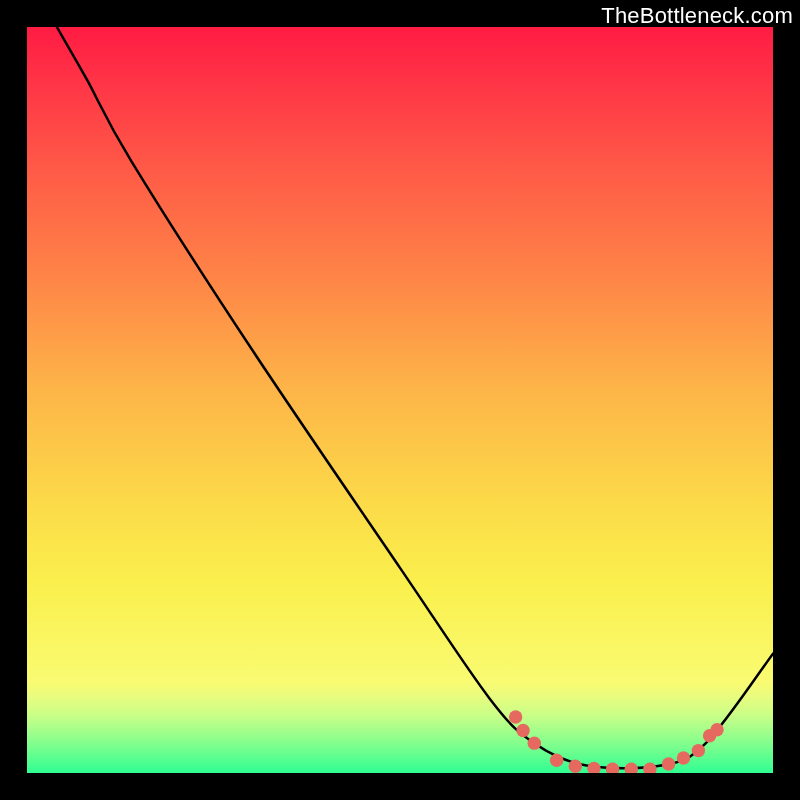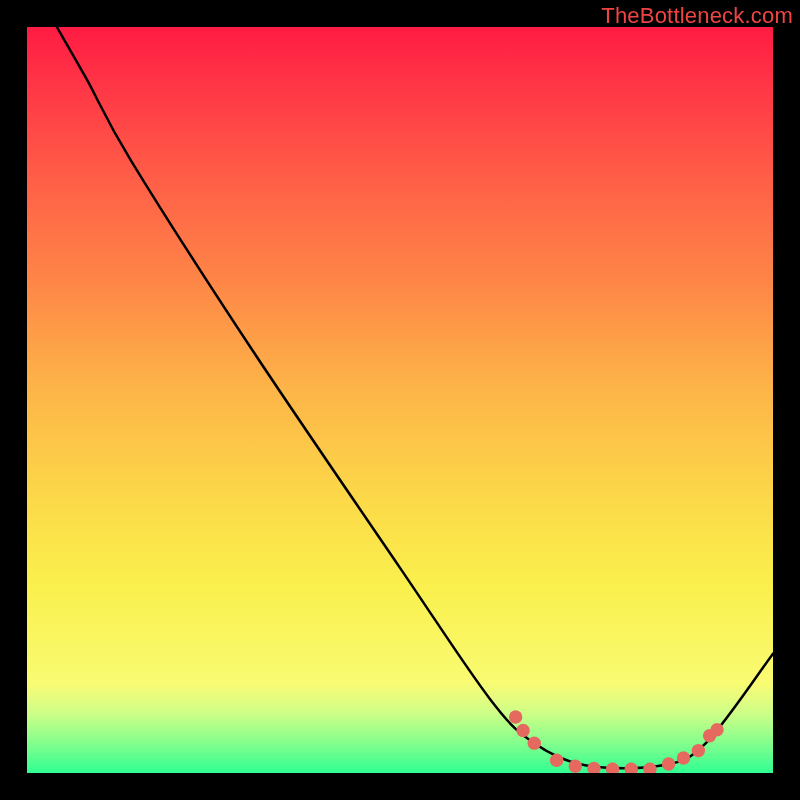--- a/index.html
+++ b/index.html
@@ -64,21 +64,21 @@
   }
   .dot {
     fill: #E6695F;
   }
   .watermark {
     position: absolute;
     top: 3px;
     right: 7px;
     font-size: 22px;
     font-weight: 500;
-    color: #ef4444;
+    color: #ffffff;
     letter-spacing: 0.2px;
   }
 </style>
 </head>
 <body>
 
 <div class="watermark">TheBottleneck.com</div>
 
 <div class="chart-frame">
   <div class="bg-gradient">

